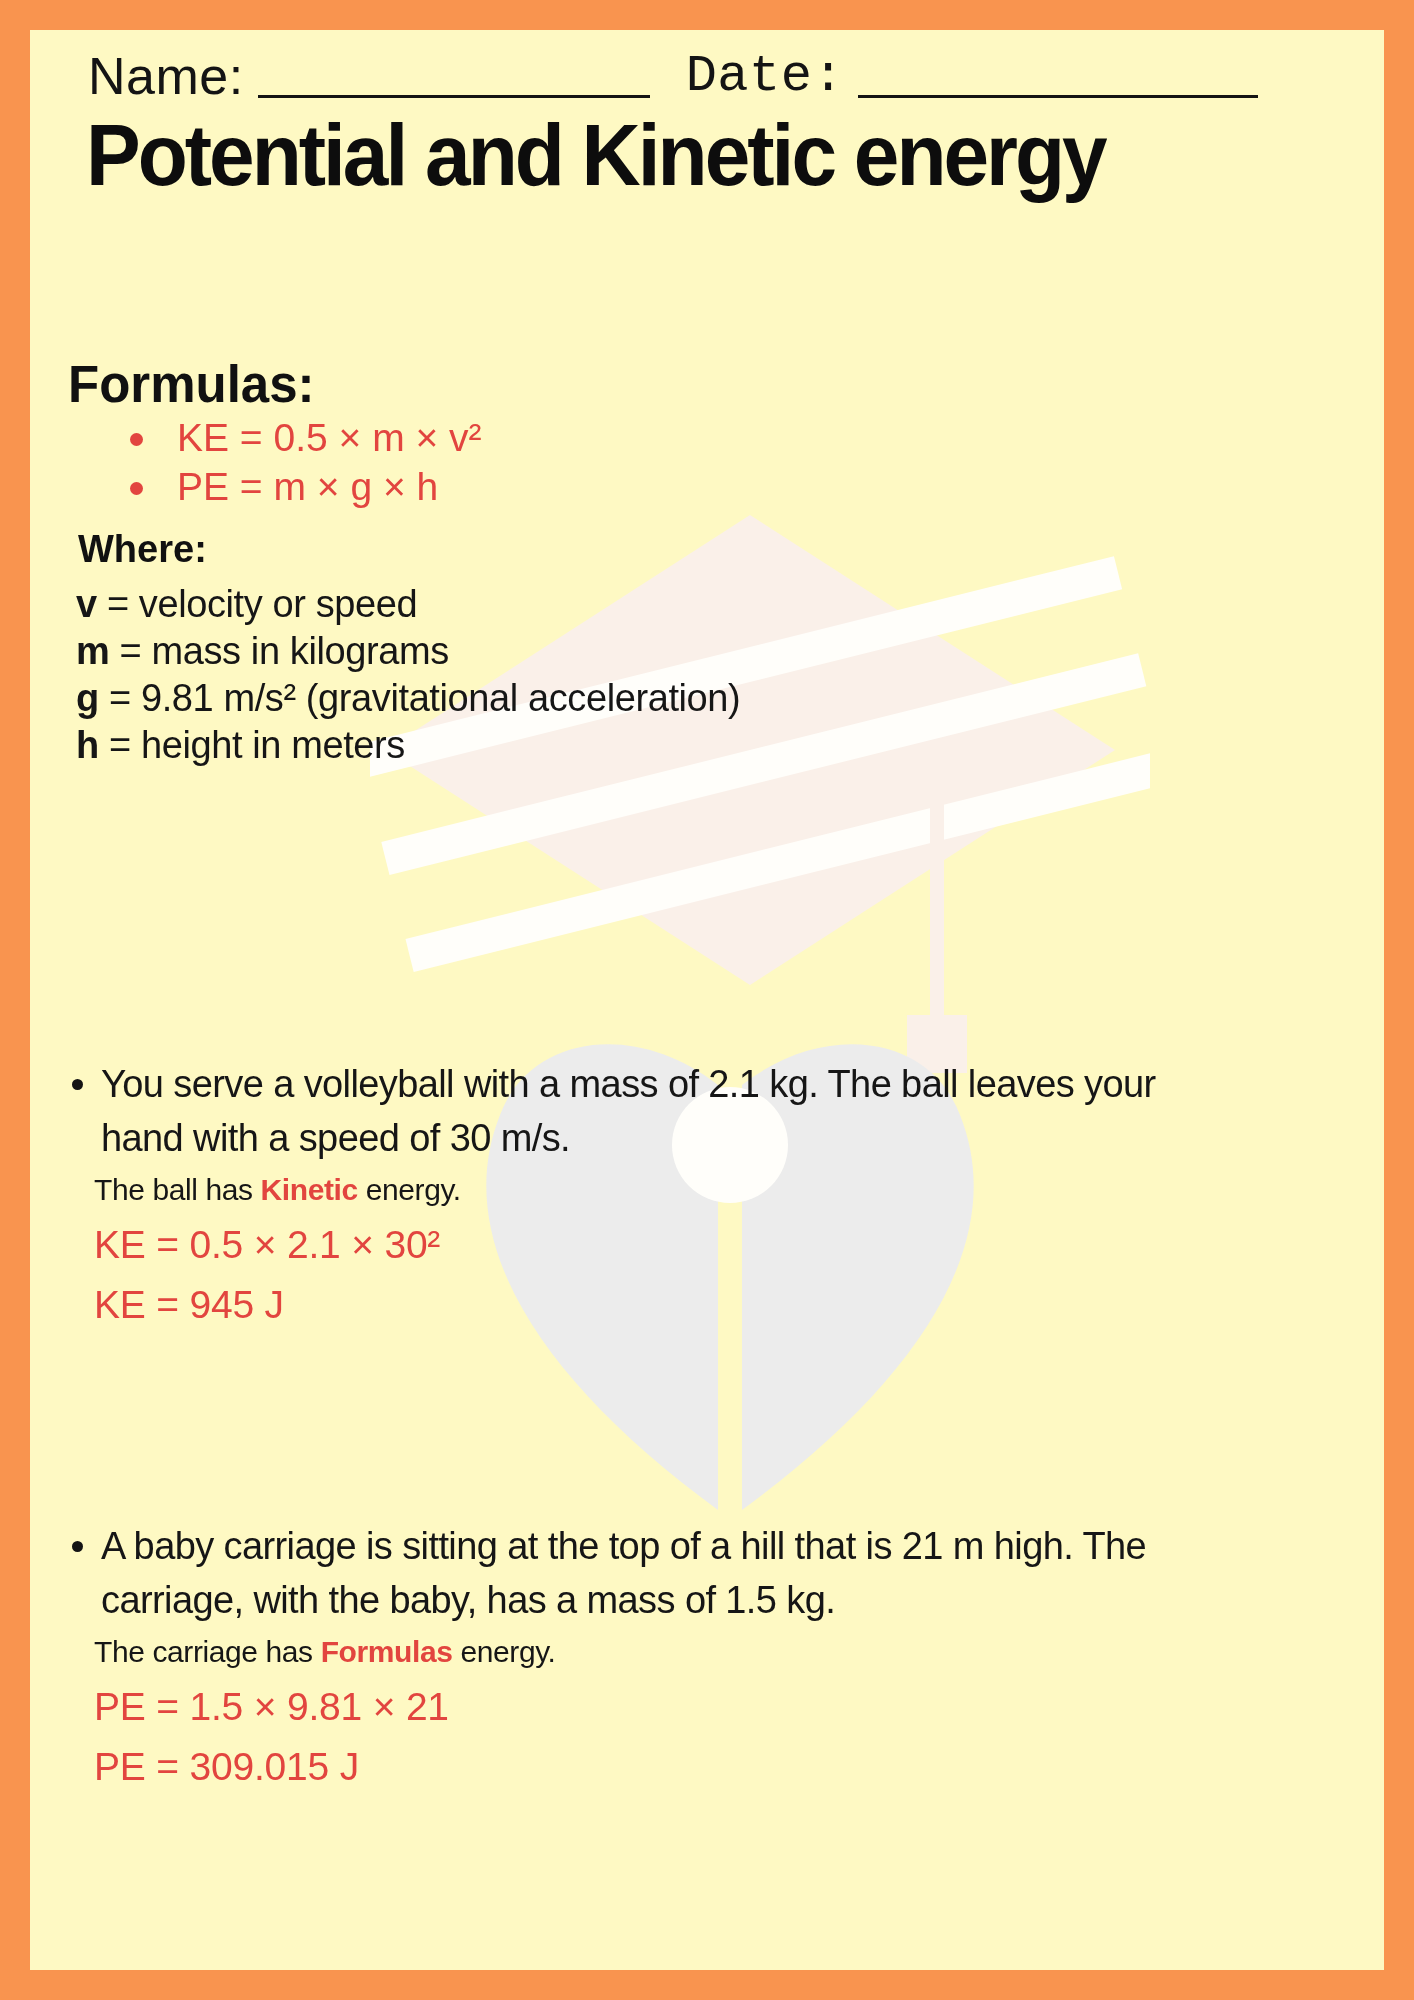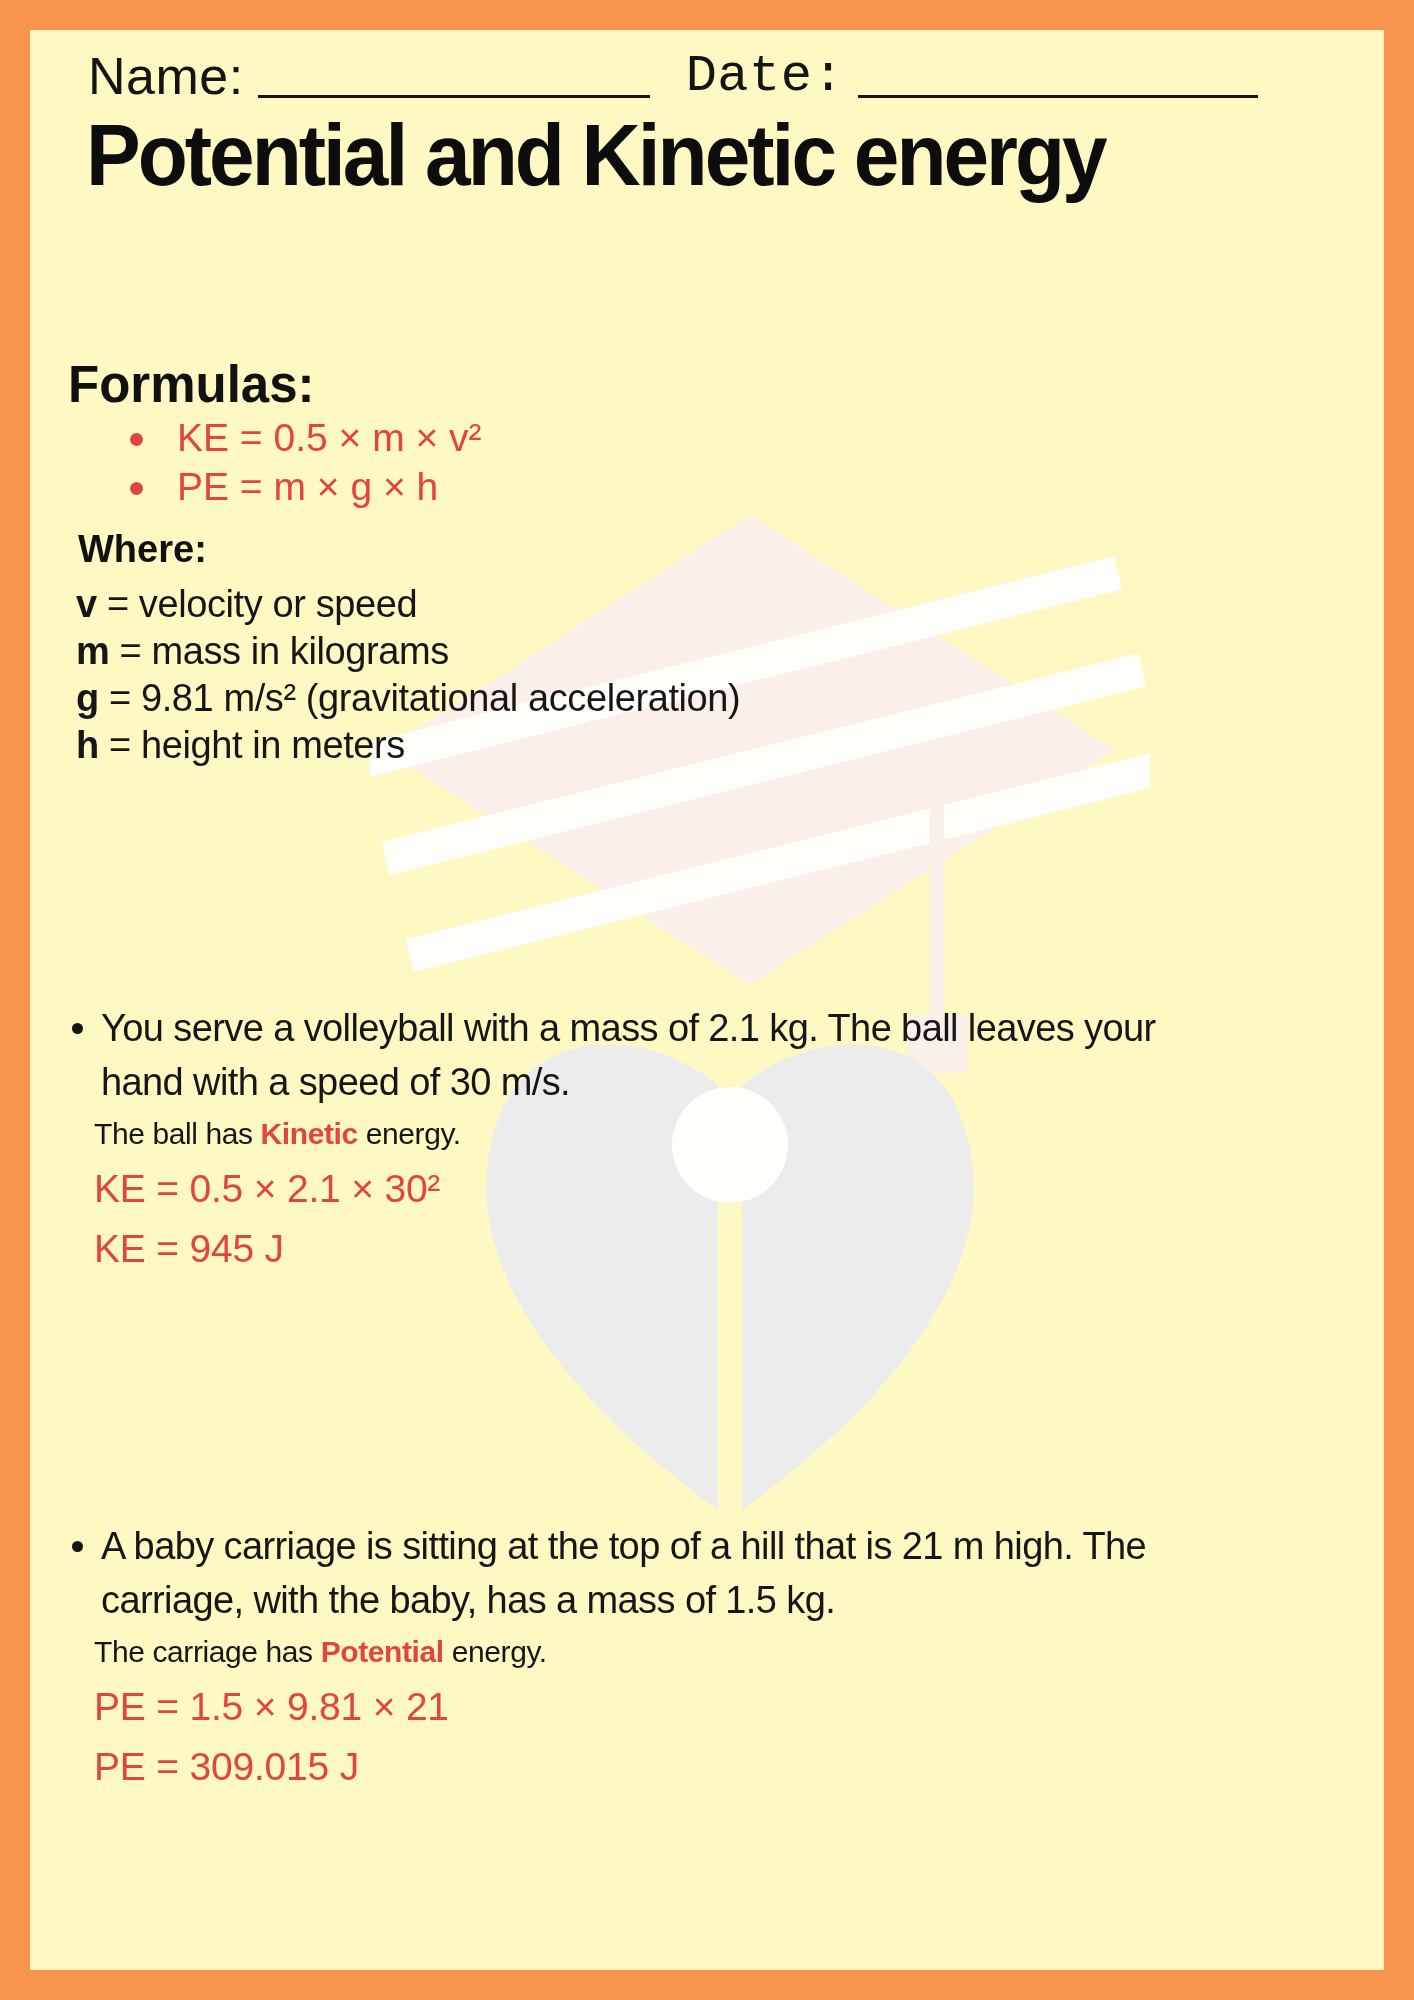--- a/index.html
+++ b/index.html
@@ -71,21 +71,21 @@
     top:498px;left:48px;
     font-size:38px;font-weight:700;color:#111;
   }
   .defs{
     top:551px;left:46px;right:40px;
     font-size:38px;color:#161616;line-height:47px;letter-spacing:-0.4px;
   }
   .def-symbol{font-weight:700;}
   
   .problem{left:40px;right:34px;color:#161616;}
-  .p1{top:972px;}
+  .p1{top:1028px;}
   .p2{top:1490px;}
   .statement-row{display:flex;align-items:flex-start;}
   .black-dot{
     width:11px;height:11px;border-radius:50%;
     background:#141414;flex:0 0 auto;
     margin:21px 18px 0 2px;
   }
   .statement{
     font-size:38px;letter-spacing:-0.6px;line-height:1.42;
     white-space:pre-line;
@@ -169,20 +169,20 @@
       <div class="work-line">KE = 945 J</div>
     </div>
 
     <div class="layer problem p2">
       <div class="statement-row">
         <span class="black-dot"></span>
         <span class="statement">A baby carriage is sitting at the top of a hill that is 21 m high. The
 carriage, with the baby, has a mass of 1.5 kg.</span>
       </div>
       <div class="answer-line">
-        <span>The carriage has </span><span class="kw">Potential</span><span> energy.</span>
+        <span>The carriage has </span><span class="kw">Formulas</span><span> energy.</span>
       </div>
       <div class="work-line">PE = 1.5 × 9.81 × 21</div>
       <div class="work-line">PE = 309.015 J</div>
     </div>
 
   </div>
 </div>
 
 </body></html>

